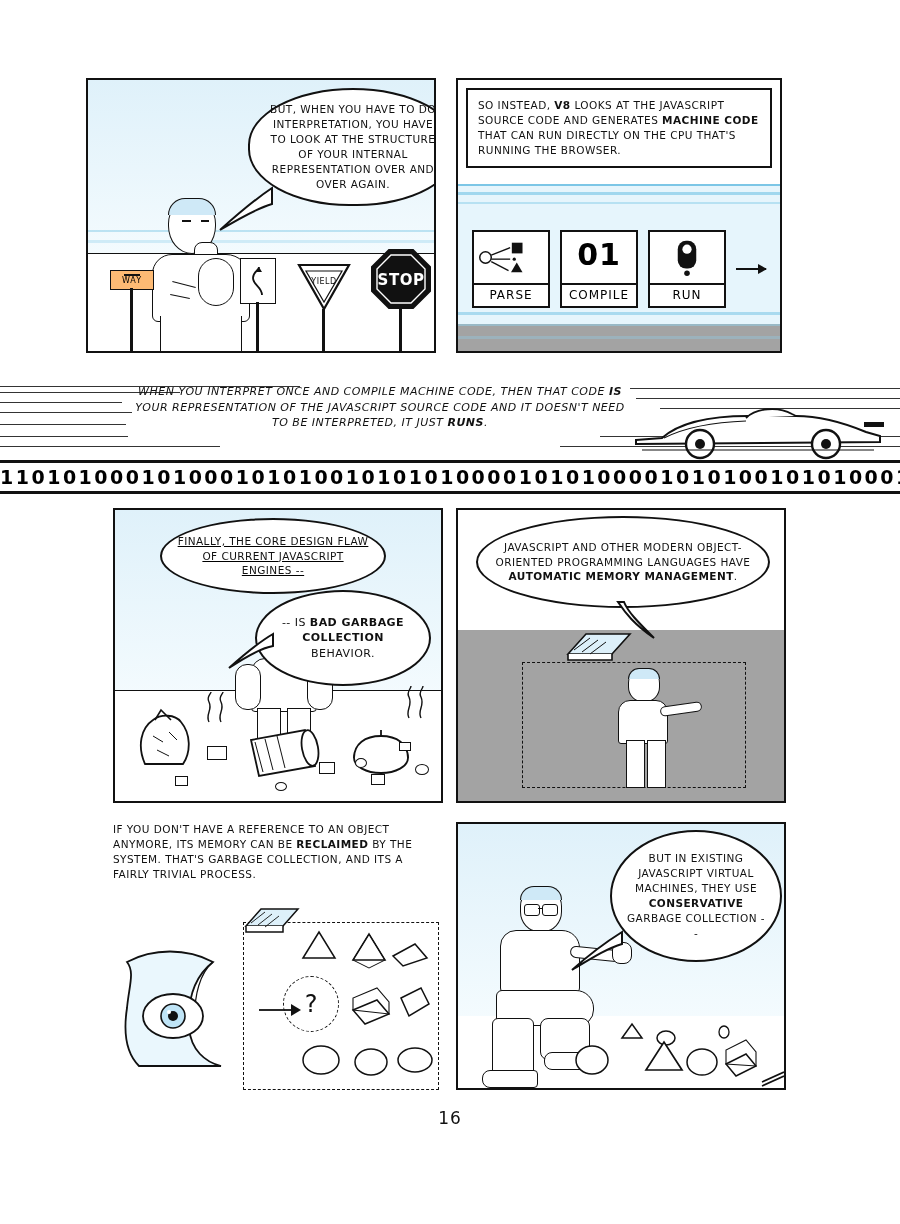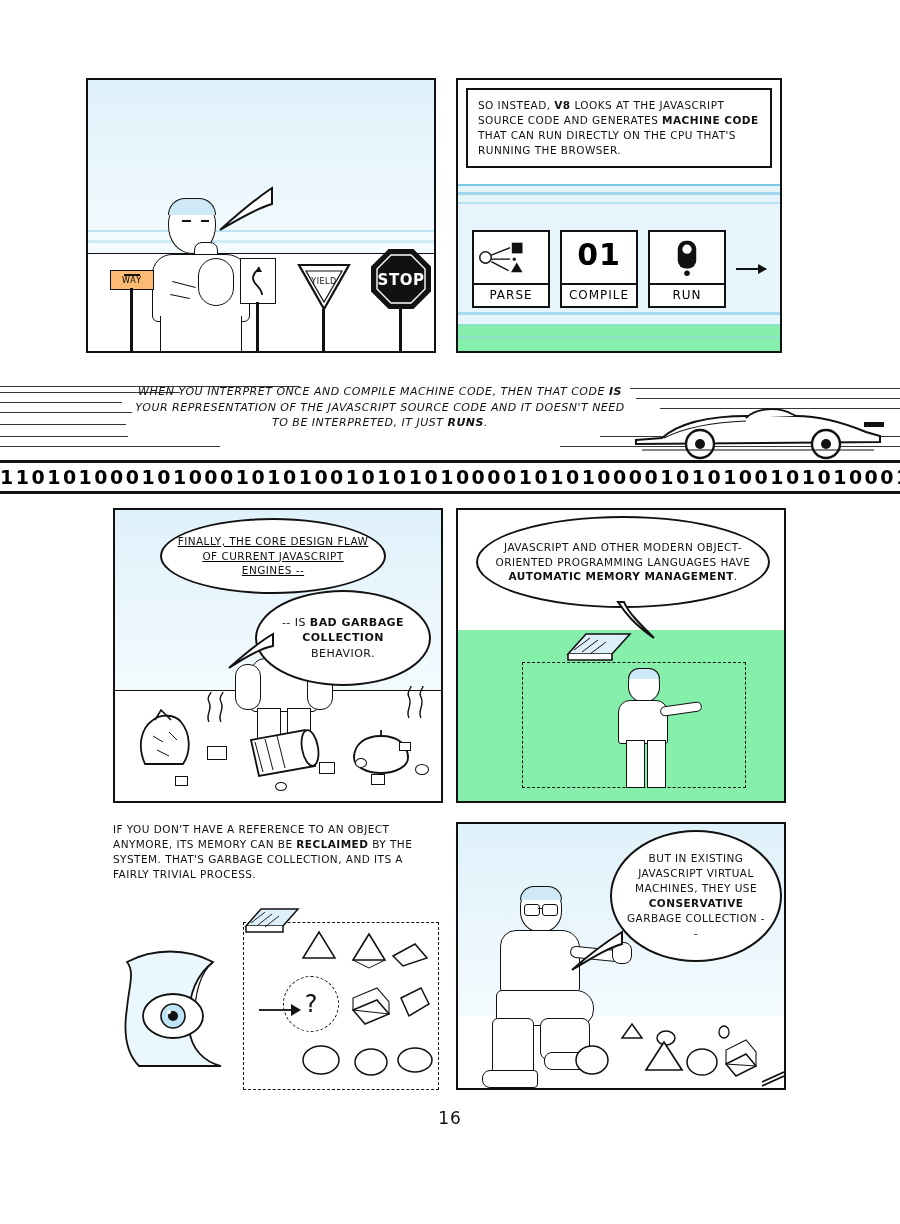--- a/index.html
+++ b/index.html
@@ -16,21 +16,21 @@
   }
   .page {
     position: absolute;
     inset: 0;
   }
 
   
   .panel {
     position: absolute;
     border: 2px solid #111;
-    background: #86efac;
+    background: #a3a3a3;
     box-sizing: border-box;
     overflow: hidden;
   }
   .panel.tinted {
     background: #ffffff;
   }
   .sky {
     position: absolute;
     left: 0; right: 0;
     background: linear-gradient(#dff1fa, #f4fbfe);
@@ -248,20 +248,23 @@
 
     <div style="position:absolute;left:282px;top:168px;">
       <svg width="62" height="62" viewBox="0 0 62 62">
         <polygon points="19,2 43,2 60,19 60,43 43,60 19,60 2,43 2,19" fill="#111" stroke="#111" stroke-width="2"></polygon>
         <polygon points="21,7 41,7 55,21 55,41 41,55 21,55 7,41 7,21" fill="none" stroke="#fff" stroke-width="1.4"></polygon>
         <text x="31" y="37" font-family="DejaVu Sans" font-size="15" font-weight="bold" text-anchor="middle" fill="#fff" letter-spacing="0.5">STOP</text>
       </svg>
       <div class="sign-post" style="left:29px;top:60px;height:52px;"></div>
     </div>
 
+    <div class="balloon" style="left:160px;top:8px;width:210px;height:118px;border-radius:52% 52% 50% 50% / 50%;">
+      <div class="comic-text">But, when you have to do interpretation, you have to look at the structure of your internal representation over and over again.</div>
+    </div>
     <svg class="tail" style="left:126px;top:104px;width:60px;height:52px;" viewBox="0 0 60 52">
       <path d="M58 4 C40 16 26 28 6 46 C26 34 44 24 58 20 Z" fill="#fff" stroke="#111" stroke-width="2"></path>
     </svg>
   </div>
 
   <div class="panel" id="panel-v8">
     <div class="sky" style="top:0;height:120px;background:#fff;"></div>
 
     <div style="position:absolute;left:0;right:0;top:104px;height:140px;background:#e6f5fc;"></div>
     <div style="position:absolute;left:0;right:0;top:104px;height:2px;background:#7cc6e6;"></div>

